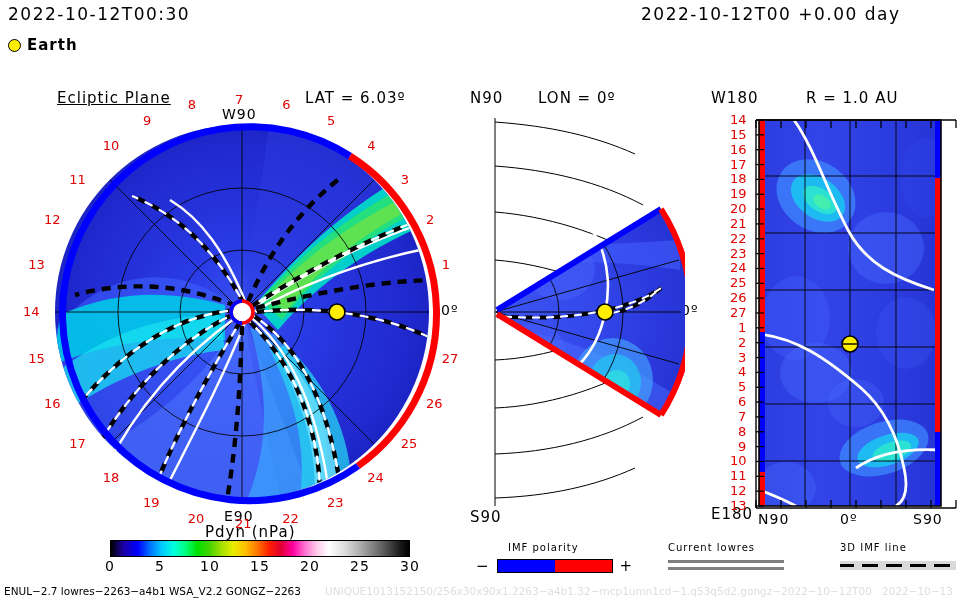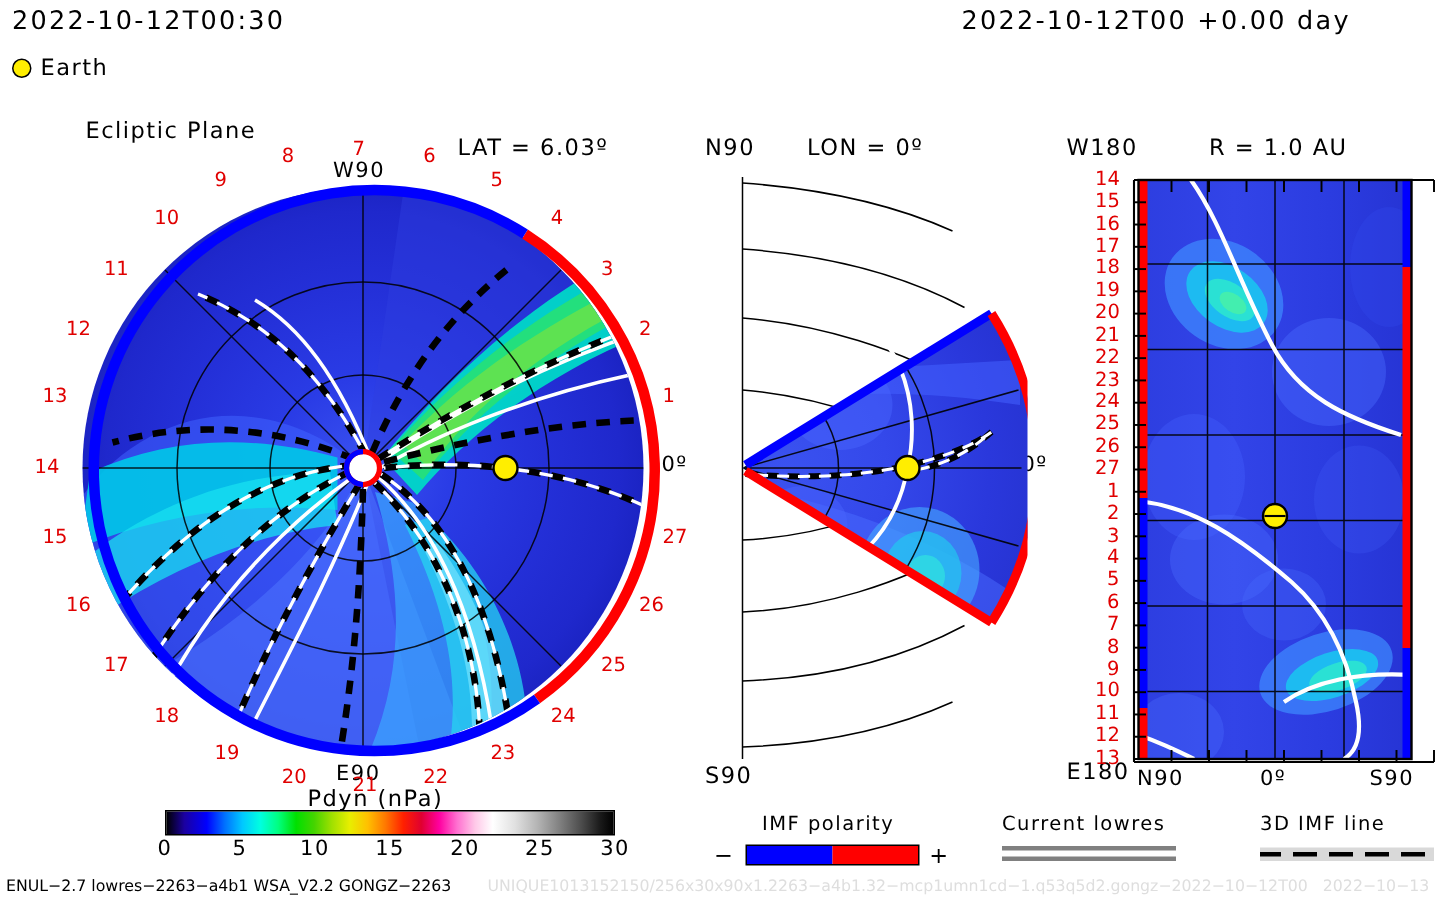--- a/index.html
+++ b/index.html
@@ -13,21 +13,21 @@
 
   
   .hershey{
     font-family:"DejaVu Sans",sans-serif;
     font-weight:400;letter-spacing:1px;
   }
   .hdr{font-size:17px;letter-spacing:1.5px;}
   .panel-title{font-size:15px;letter-spacing:1px;}
   .tick-red{color:#e00000;font-size:13px;letter-spacing:0px;}
   .axlbl{font-size:14px;letter-spacing:1px;}
-  .legend-title{font-size:13px;letter-spacing:1px;}
+  .legend-title{font-size:10px;letter-spacing:1px;}
   .footer-left{font-size:10.5px;color:#000;letter-spacing:0px;font-family:"DejaVu Sans",sans-serif;}
   .footer-right{font-size:10.5px;color:#dedede;letter-spacing:0px;}
 
   
   #earth-key{left:8px;top:38px;display:flex;align-items:center;gap:6px;}
   .earth-dot{
     width:13px;height:13px;border-radius:50%;
     background:#ffee00;border:1.6px solid #000;box-sizing:border-box;
   }
 
@@ -66,24 +66,24 @@
 </style>
 </head>
 <body>
 
 <div class="txt hdr hershey" style="left:8px;top:6px;">2022-10-12T00:30</div>
 
 <div class="txt hdr hershey" style="left:641px;top:6px;">2022-10-12T00 +0.00 day</div>
 
 <div class="txt" id="earth-key">
   <span class="earth-dot"></span>
-  <span class="hershey" style="font-size:15px;letter-spacing:1px;">Earth</span>
+  <span class="hershey" style="font-size:15px;letter-spacing:1px;font-weight:bold;">Earth</span>
 </div>
 
-<div class="txt panel-title hershey" style="left:57px;top:80px;">Ecliptic Plane</div>
+<div class="txt panel-title hershey" style="left:57px;top:91px;text-decoration:underline;">Ecliptic Plane</div>
 <div class="txt panel-title hershey" style="left:305px;top:91px;">LAT = 6.03º</div>
 
 <svg class="plot" id="ecliptic-plot" style="left:20px;top:100px;" width="440" height="430" viewBox="0 0 440 430">
   <defs>
 
     <radialGradient id="eclGrad" cx="50%" cy="50%" r="52%">
       <stop offset="0%" stop-color="#3a52f0"></stop>
       <stop offset="30%" stop-color="#2a3ce6"></stop>
       <stop offset="62%" stop-color="#2430d8"></stop>
       <stop offset="88%" stop-color="#1f28cc"></stop>

